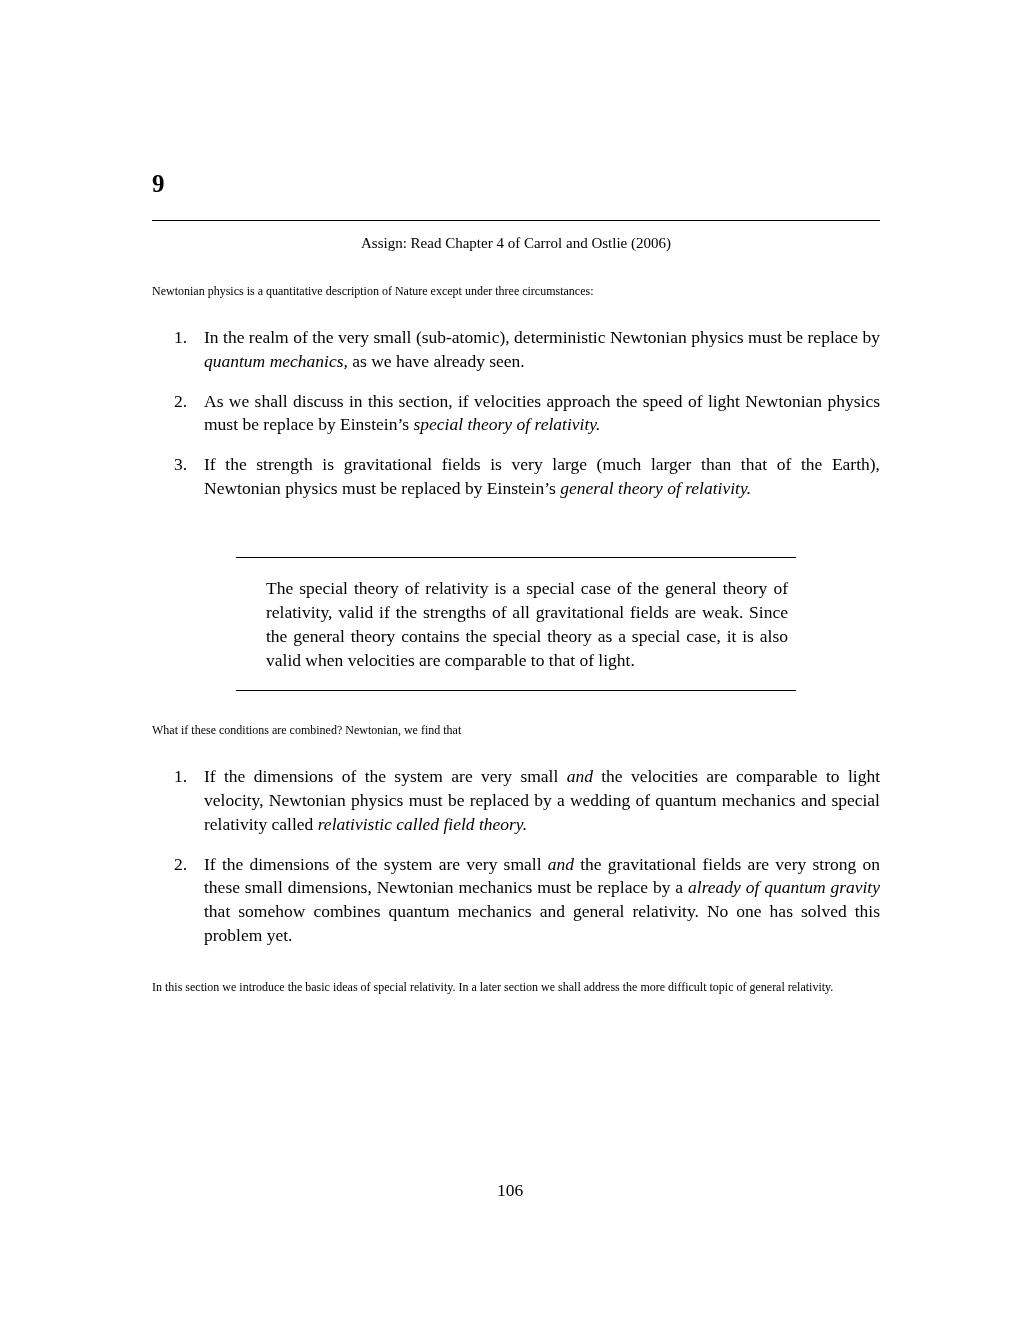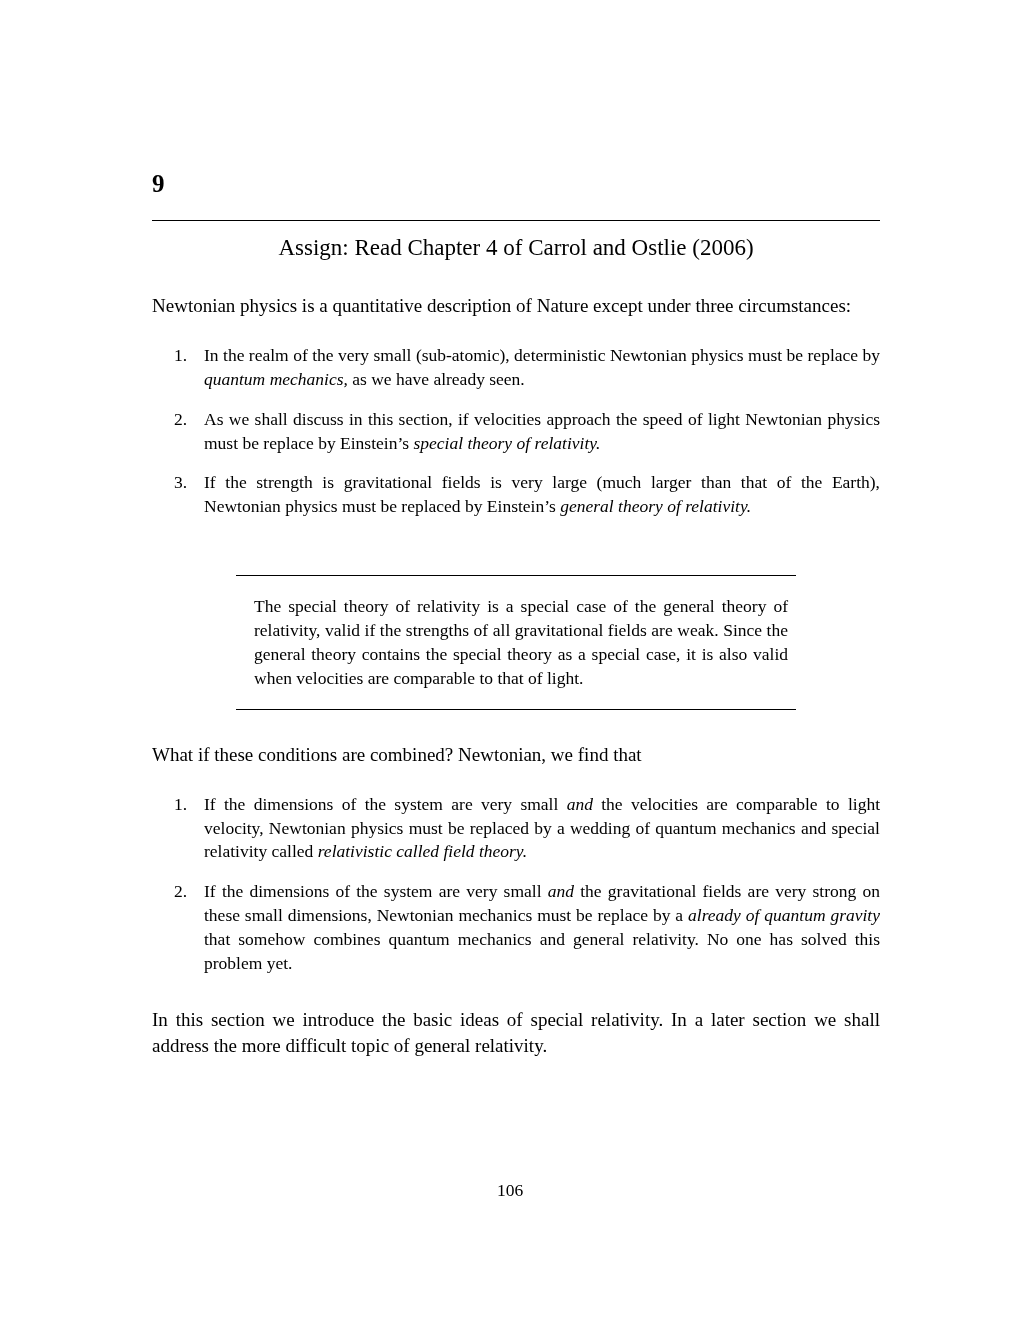--- a/index.html
+++ b/index.html
@@ -41,25 +41,25 @@
     flex: 0 0 48px;
   }
   .rule {
     border: none;
     border-top: 1px solid #000;
     margin: 22px 0 0 0;
     height: 0;
   }
   .assign {
     text-align: center;
-    font-size: 23px;
+    font-size: 15px;
     margin-top: 14px;
   }
   p.body {
-    font-size: 19px;
+    font-size: 12px;
     line-height: 1.33;
     text-align: justify;
     margin: 32px 0 0 0;
   }
   ol.numlist {
     margin: 26px 0 0 0;
     padding: 0;
     list-style: none;
   }
   ol.numlist > li {
@@ -86,21 +86,21 @@
   .quote-box .qrule {
     border: none;
     border-top: 1px solid #000;
     height: 0;
     margin: 0;
   }
   .quote-text {
     font-size: 17.5px;
     line-height: 1.38;
     text-align: justify;
-    margin: 18px 4px 18px 18px;
+    margin: 18px 4px 18px 30px;
     padding-right: 4px;
   }
   .pagenum {
     position: absolute;
     top: 1180px;
     left: 0;
     width: 1020px;
     text-align: center;
     font-size: 17.5px;
   }

